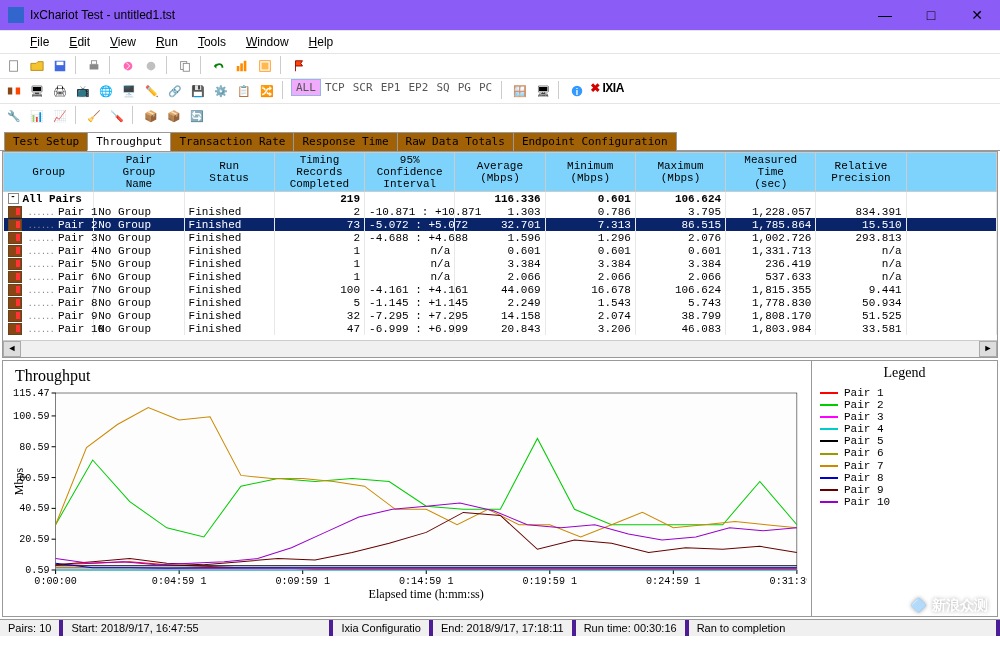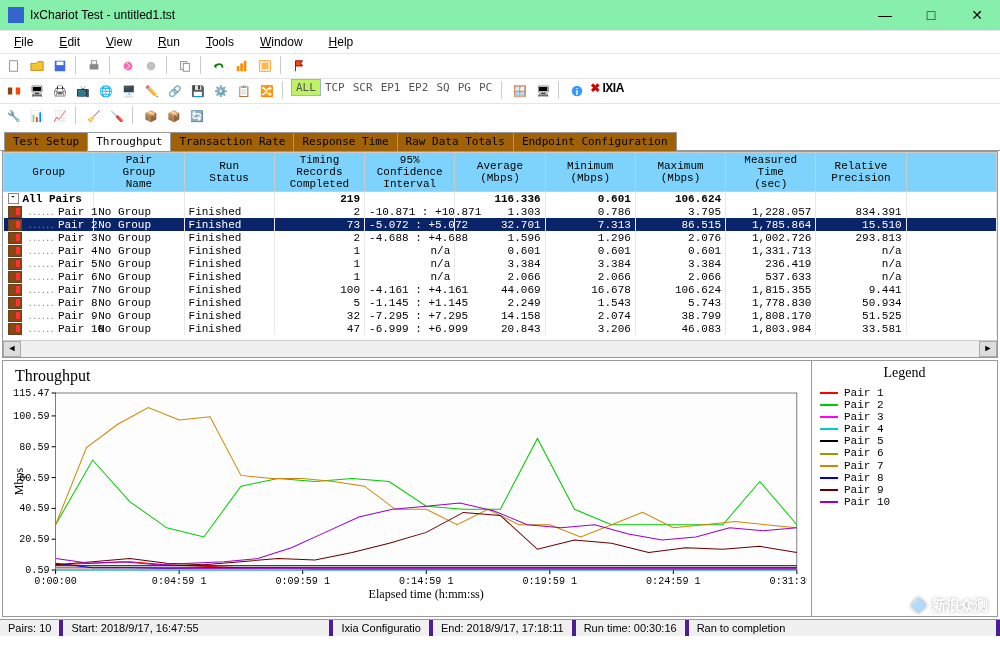--- a/index.html
+++ b/index.html
@@ -1,29 +1,29 @@
 <!DOCTYPE html>
 <html><head>
 <meta charset="utf-8">
 <style>
 body { margin:0; font-family: Tahoma, sans-serif; font-size:11px; background:#fff; color:#000; overflow:hidden; user-select:none;}
-.titlebar { height:30px; background:#86efac; border-bottom:1px solid #e5e5e5; display:flex; align-items:center; padding:0 0 0 8px;}
+.titlebar { height:30px; background:#8b5cf6; border-bottom:1px solid #e5e5e5; display:flex; align-items:center; padding:0 0 0 8px;}
 .titlebar .ico { width:16px; height:16px; background:#3366cc; margin-right:6px; display:inline-block;}
 .titlebar .title { flex:1; font-size:12px;}
 .titlebtns { display:flex;}
 .titlebtns div { width:46px; height:30px; display:flex; align-items:center; justify-content:center; font-size:14px;}
-.menubar { padding:2px 8px; display:flex; gap:14px; font-size:12px;}
+.menubar { padding:2px 24px; display:flex; gap:8px; font-size:12px;}
 .menubar span { padding:2px 6px;}
 .menubar span u { text-decoration:underline;}
 .toolbar { padding:2px 4px; display:flex; gap:3px; flex-wrap:wrap; border-top:1px solid #e5e5e5;}
 .tb-ico { width:18px; height:18px; border:1px solid transparent; display:inline-flex; align-items:center; justify-content:center; font-size:11px;}
 .tb-ico svg { width:14px; height:14px;}
 .sep { width:3px; height:18px; border-left:1px solid #ccc; margin:0 2px;}
 .txtbtn { padding:1px 4px; font-family: monospace; font-size:11px; color:#555;}
-.txtbtn.sun { border:1px solid #99b3e6; background:#bef264;}
+.txtbtn.sun { border:1px solid #99b3e6; background:#f0abfc;}
 .ixia { font-weight:bold; color:#000; font-size:12px; letter-spacing:-0.5px;}
 .ixia .x { color:#d40000;}
 .tabs { display:flex; border-bottom:1px solid #999; padding:3px 4px 0 4px; gap:0; font-family: monospace; font-size:11px;}
 .tab { padding:2px 8px; border:1px solid #999; border-bottom:none; background:#a16207; margin-right:-1px; position:relative; top:1px;}
 .tab.active { background:#fff; border-bottom:1px solid #fff; font-weight:normal;}
 .grid-pane { border:1px solid #999; margin:0 2px; height:205px; display:flex; flex-direction:column; position:relative;}
 .grid-wrap { flex:1; overflow:hidden;}
 table.grid { border-collapse:collapse; width:100%; font-family: "Courier New", monospace; font-size:11px; table-layout:fixed;}
 table.grid th { background:#7dd3fc; border:1px solid #ccc; padding:1px 4px; font-weight:normal; font-size:11px; text-align:center; height:28px; line-height:1.1;}
 table.grid td { border-right:1px solid #e8e8e8; padding:0px 4px; white-space:nowrap; text-align:right; height:13px;}

